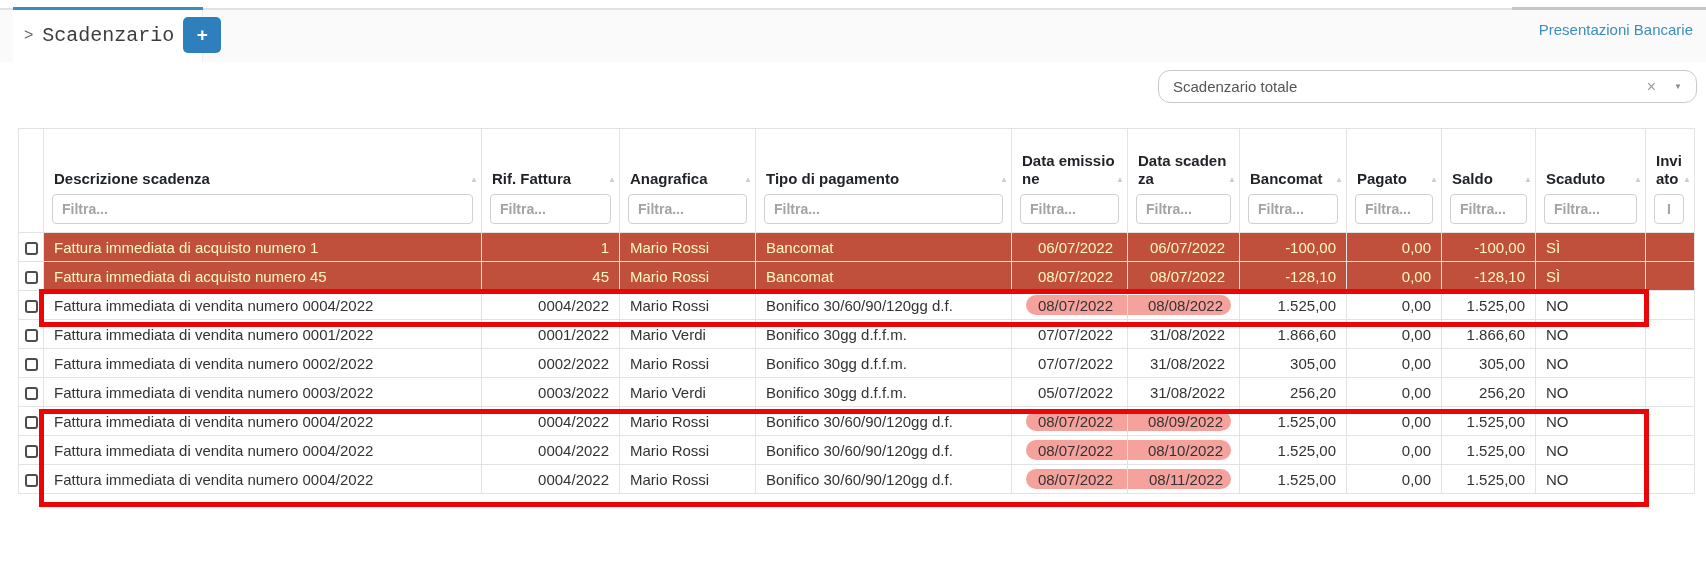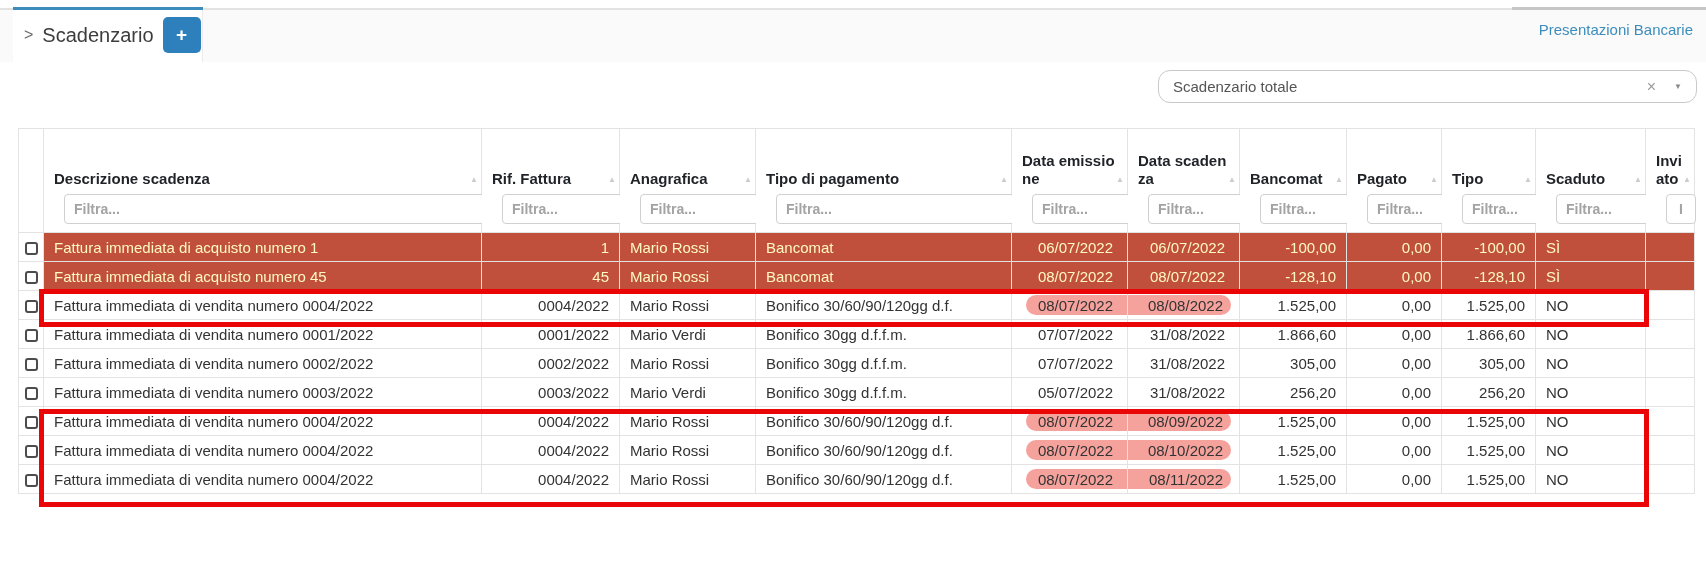--- a/index.html
+++ b/index.html
@@ -9,42 +9,42 @@
 
   
   .tab-strip { position:absolute; top:10px; left:0; right:0; height:52px; background:#fafafa; }
   .tab-active-bg { position:absolute; top:10px; left:13px; width:190px; height:52px; background:#fff; border-right:1px solid #ececec; }
   .top-border { position:absolute; top:8px; left:0; width:100%; height:2px; background:#e2e2e2; }
   .top-border-blue { position:absolute; top:7px; left:13px; width:190px; height:3px; background:#3c8dbc; }
   .top-border-dark { position:absolute; top:7px; left:1512px; right:0; height:3px; background:#c6c6c6; }
 
   .title-row { position:absolute; top:17px; left:24px; display:flex; align-items:center; gap:9px; }
   .title-chevron { font-size:16px; color:#666; font-weight:400; }
-  .page-title { font-size:20px; color:#3d3d3d; }
+  .page-title { font-size:20px; color:#3d3d3d;font-family:Liberation Mono, monospace; }
   .add-btn { width:38px; height:36px; background:#2e80bd; border:none; border-radius:5px;
              color:#fff; font-size:19px; font-weight:700; line-height:34px; text-align:center; cursor:pointer; }
 
   .top-link { position:absolute; top:21px; right:13px; font-size:15px; color:#3c8dbc; text-decoration:none; cursor:pointer; }
 
   
   .seg-select { position:absolute; top:70px; left:1158px; width:539px; height:33px; background:#fff;
                 border:1px solid #c9c9c9; border-radius:12px; display:flex; align-items:center; cursor:pointer; }
   .seg-select-value { flex:1; padding-left:14px; font-size:15px; color:#555; }
   .seg-clear { color:#9a9a9a; font-size:16px; padding:0 12px; cursor:pointer; }
   .seg-caret { color:#8a8a8a; font-size:8px; padding:0 14px 0 6px; cursor:pointer; }
 
   
   .table-wrap { position:absolute; top:128px; left:18px; width:1676px; }
   table { border-collapse:collapse; table-layout:fixed; width:1676px; }
   th, td { border:1px solid #e3e3e3; }
   thead th { height:104px; vertical-align:bottom; text-align:left; padding:0 8px 8px 8px; position:relative; background:#fff; }
   .th-label { font-size:15px; font-weight:700; color:#1f2328; line-height:1.25; margin:0 0 5px 2px; word-break:break-all; }
   .sort-icon { position:absolute; right:3px; bottom:48px; font-size:8px; color:#ccc; }
   .filter-input { display:block; width:100%; height:30px; border:1px solid #d0d0d0; border-radius:4px;
-                  padding:0 9px; font-family:"Liberation Sans", sans-serif; font-size:14px; color:#444; background:#fff;margin-left:12px; }
+                  padding:0 9px; font-family:"Liberation Sans", sans-serif; font-size:14px; color:#444; background:#fff; }
   .filter-input::placeholder { color:#a3a3a3; font-weight:700; opacity:1; }
   th.col-10 .filter-input { width:30px; text-align:center; padding:0 4px; }
   th.c-cb { padding:0; }
 
   td { height:29px; padding:0 10px; font-size:15px; color:#333; white-space:nowrap; overflow:hidden; background:#fff; }
   .t-right { text-align:right; }
   td.c-em, td.c-sc { padding-right:14px;text-align:right; }
   td.c-cb { text-align:center; padding:0; }
   .cb { display:inline-block; width:13px; height:13px; border:2px solid #4c4c4c; border-radius:3px; background:#fff; vertical-align:middle; cursor:pointer; }
 
@@ -145,21 +145,21 @@
     <div class="th-label">Bancomat</div>
     <input class="filter-input" type="text" placeholder="Filtra..." style="">
   </th>
             <th class="col-7">
     <span class="sort-icon">▲</span>
     <div class="th-label">Pagato</div>
     <input class="filter-input" type="text" placeholder="Filtra..." style="">
   </th>
             <th class="col-8">
     <span class="sort-icon">▲</span>
-    <div class="th-label">Tipo</div>
+    <div class="th-label">Saldo</div>
     <input class="filter-input" type="text" placeholder="Filtra..." style="">
   </th>
             <th class="col-9">
     <span class="sort-icon">▲</span>
     <div class="th-label">Scaduto</div>
     <input class="filter-input" type="text" placeholder="Filtra..." style="">
   </th>
             <th class="col-10">
     <span class="sort-icon">▲</span>
     <div class="th-label">Inviato</div>

